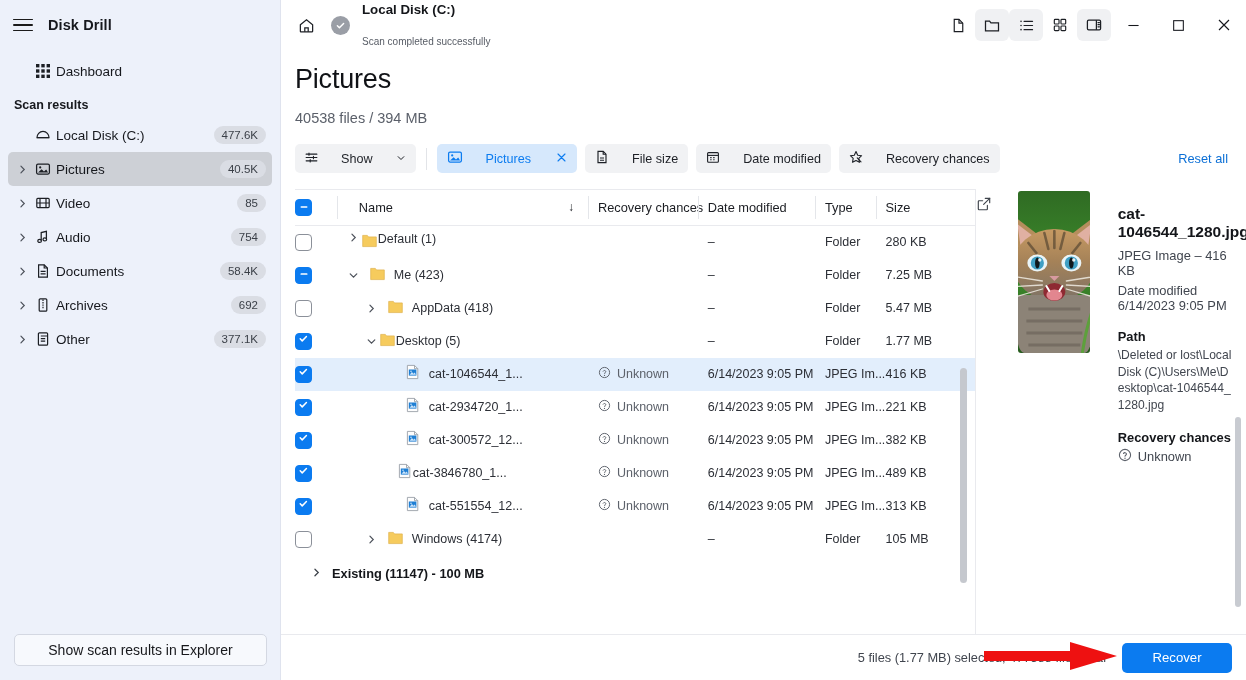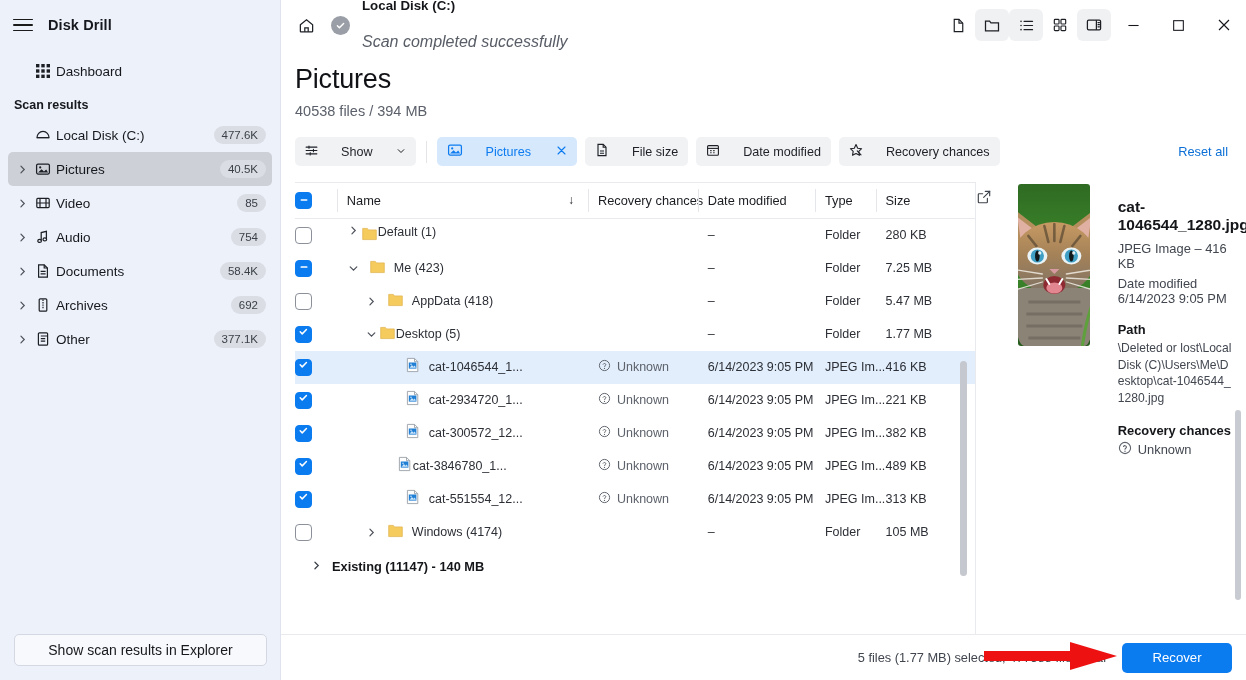--- a/index.html
+++ b/index.html
@@ -52,38 +52,38 @@
 
   
   #main { width: 965px; height: 680px; display: flex; flex-direction: column; background: #fff; position: relative; }
 
   
   .titlebar { height: 50px; display: flex; align-items: center; padding: 0 0 0 10px; flex: 0 0 50px; }
   .tb-icon { width: 30px; height: 30px; display: flex; align-items: center; justify-content: center; border-radius: 5px; cursor: pointer; color: #1c1f24; }
   .status-dot { width: 19px; height: 19px; border-radius: 50%; background: #9a9ea6; display: flex; align-items: center; justify-content: center; margin-left: 10px; }
   .tb-text { margin-left: 12px; line-height: 1.18; }
   .tb-title { font-size: 13.3px; font-weight: 700; color: #14161a; }
-  .tb-sub { font-size: 16px; color: #585d66; margin-top: 19px; font-style: italic; }
+  .tb-sub { font-size: 10px; color: #585d66; margin-top: 19px; }
   .tb-spacer { flex: 1; }
   .tb-btn { width: 34px; height: 32px; display: flex; align-items: center; justify-content: center; border-radius: 6px; cursor: pointer; color: #1c1f24; }
   .tb-btn.active { background: #f0f1f3; }
   .searchbox {
     width: 160px; height: 30px; border: 1px solid #c9ccd4; border-radius: 5px;
     display: flex; align-items: center; padding: 0 8px 0 10px; margin: 0 6px 0 14px; background: #fff;
   }
   .searchbox input {
     border: 0; outline: 0; flex: 1; font-size: 12.6px; font-family: inherit; color: #1a1c20; background: transparent;
   }
   .searchbox input::placeholder { color: #9ba0a9; }
   .wbtn { width: 45px; height: 48px; display: flex; align-items: center; justify-content: center; cursor: pointer; color: #16181d; }
 
   
   .pagehead { padding: 14px 0 0 14px; flex: 0 0 auto; }
   .ph-title { font-size: 27px; font-weight: 400; color: #101216; letter-spacing: -.2px; }
-  .ph-sub { font-size: 14.5px; color: #5b606a; margin-top: 8px; }
+  .ph-sub { font-size: 14.5px; color: #5b606a; margin-top: 15px; }
 
   
   .filterbar { display: flex; align-items: center; padding: 18px 14px 0 14px; gap: 8px; flex: 0 0 auto; }
   .chip {
     height: 29px; border-radius: 5px; background: #f1f2f4; display: flex; align-items: center;
     gap: 23px; padding: 0 10px; font-size: 12.6px; color: #1d2026; cursor: pointer; white-space: nowrap;
   }
   .chip.active { background: #d6e8fc; color: #0c7cf0; }
   .chip .x { font-size: 13px; margin-left: 2px; color: #0c7cf0; }
   .chip-sep { width: 1px; height: 22px; background: #e2e4e8; margin: 0 2px; }
@@ -470,21 +470,21 @@
             <tr>
               <th>
                 <span class="cb indet">
                   <span class="mark dash">
                     <svg width="10" height="10" viewBox="0 0 10 10" stroke="#fff" stroke-width="1.6" stroke-linecap="round">
                         <path d="M2.3 5h5.4"></path>
                       </svg>
                   </span>
                 </span>
               </th>
-              <th class="divider" style="padding-left:10px">
+              <th class="divider" style="padding-left:22px">
                 <span>Name</span>
                 <span class="sortarrow" style="float:right;padding-right:14px">↓</span>
               </th>
               <th class="divider" style="padding-left:10px">Recovery chances</th>
               <th class="divider" style="padding-left:10px">Date modified</th>
               <th class="divider" style="padding-left:10px">Type</th>
               <th class="divider" style="padding-left:10px">Size</th>
             </tr>
           </thead>
           <tbody id="rows">
@@ -783,21 +783,21 @@
               </tr>
             </tbody>
         </table>
 
         <div class="existing">
           <span>
             <svg width="11" height="11" viewBox="0 0 12 12" fill="none" stroke="#3a3f47" stroke-width="1.35" stroke-linecap="round">
                 <path d="M4.3 2.4 7.9 6l-3.6 3.6"></path>
               </svg>
           </span>
-          <span>Existing (11147) - 140 MB</span>
+          <span>Existing (11147) - 100 MB</span>
         </div>
 
         <div class="vscroll" style="top:178px;height:215px;"></div>
       </div>
 
       <div class="preview">
         <div class="pv-top">
           <span>
             <svg width="16" height="16" viewBox="0 0 18 18" fill="none" stroke="#3f444c" stroke-width="1.3" stroke-linecap="round">
               <path d="M10.4 2.6h5v5"></path>

